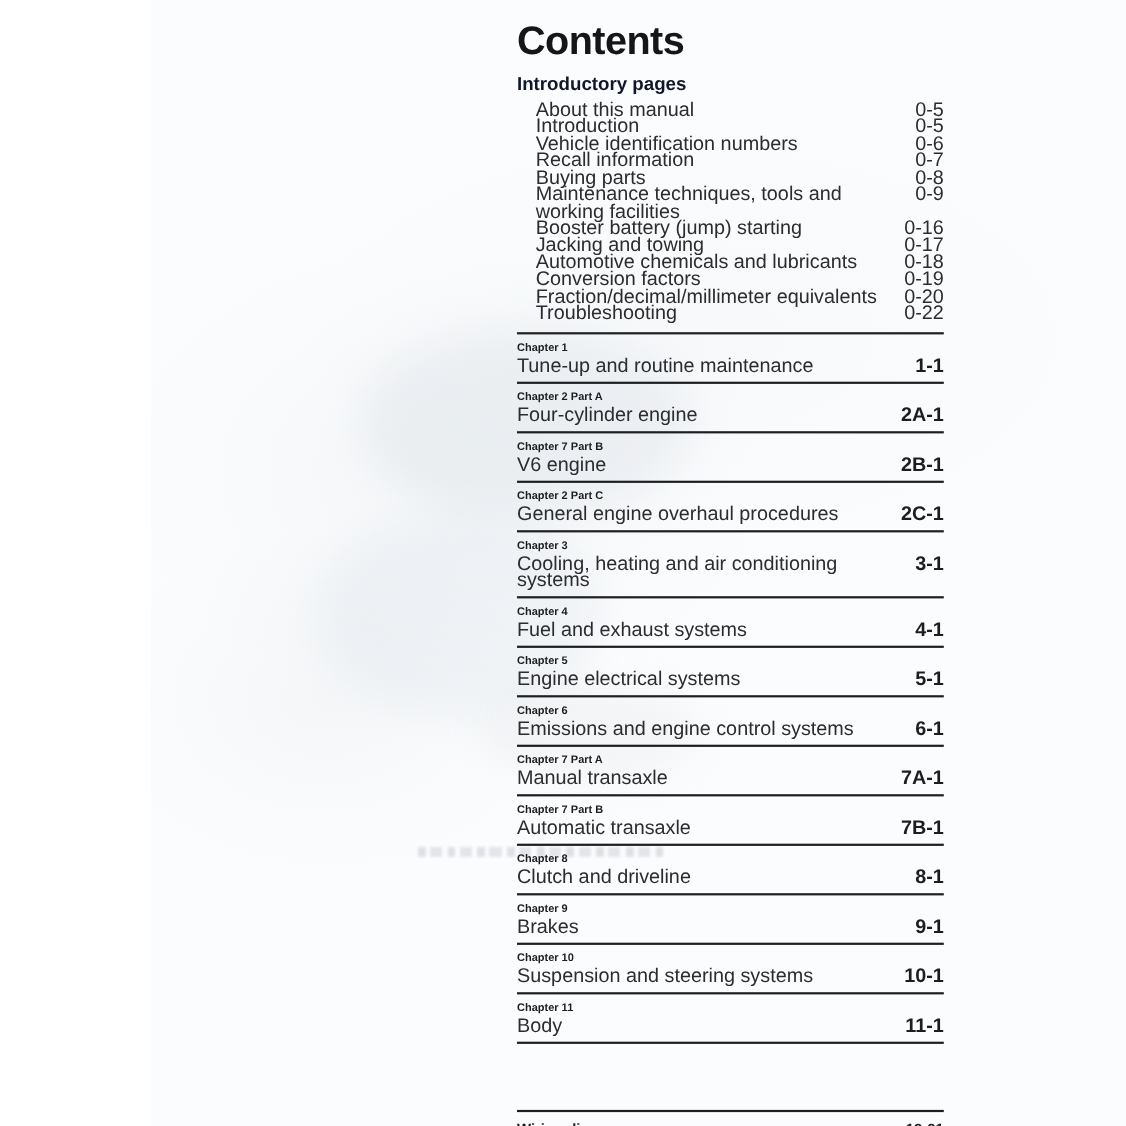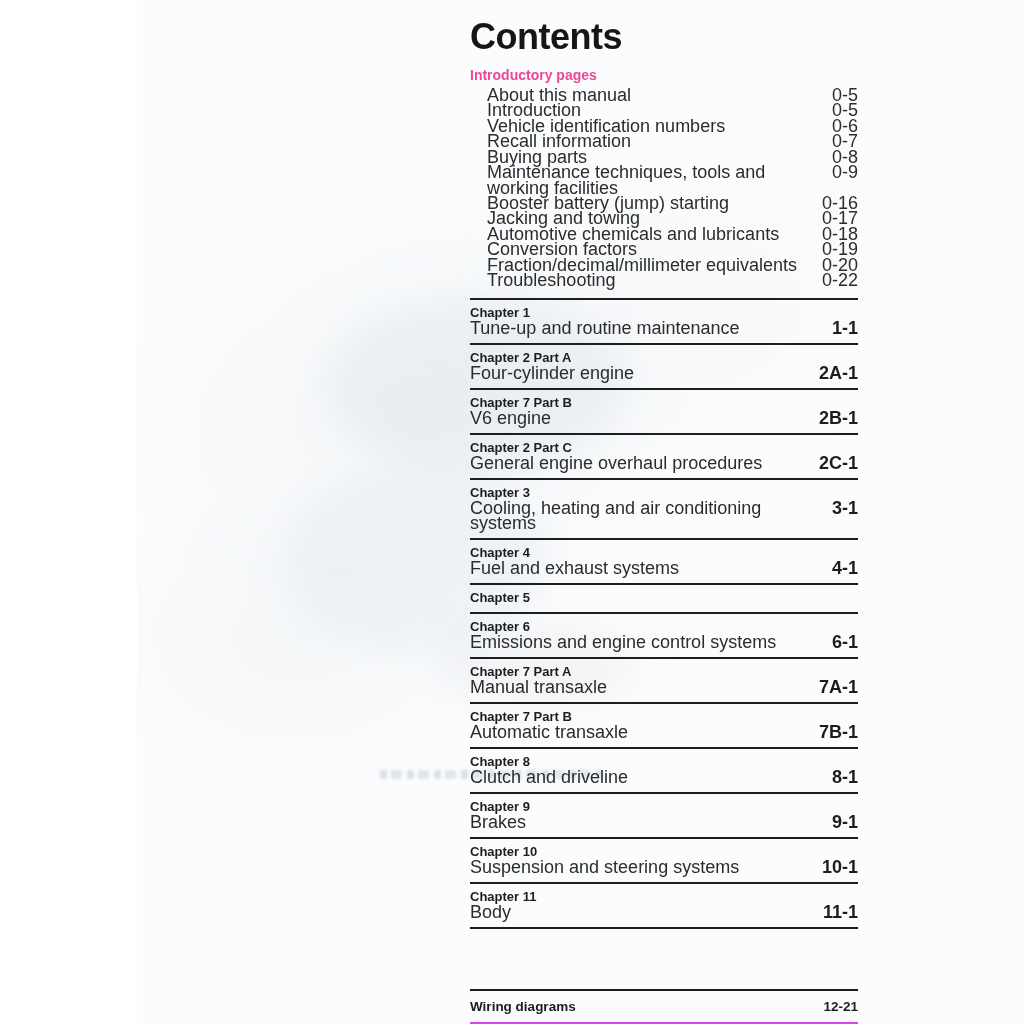--- a/index.html
+++ b/index.html
@@ -33,37 +33,37 @@
 
   
   .toc{
     position:absolute;left:470px;top:14px;width:388px;color:#222426;
   }
   .toc-title{
     font-size:36px;font-weight:bold;letter-spacing:-.5px;color:#141618;
     margin:4px 0 11px 0;line-height:1.05;
   }
   .intro-heading{
-    font-size:14px;font-weight:bold;color:#ec4899;margin:0 0 5px 0;
+    font-size:17px;font-weight:bold;color:#0f172a;margin:0 0 5px 0;
   }
   .intro-list{margin:0 0 9px 0;}
   .row{
     display:flex;justify-content:space-between;align-items:baseline;
     font-size:18px;line-height:15.45px;color:#2a2c2e;
   }
   .intro-list .row .lbl{padding-left:17px;}
   .row .num{margin-left:8px;white-space:nowrap;}
 
   .chapters{margin:0;}
   .chapter{
     border-top:2px solid #1c1e20;
     padding:5px 0 7px 0;
   }
   .chapter .ch-title{
-    font-size:13px;font-weight:bold;color:#1b1d1f;line-height:15px;
+    font-size:10px;font-weight:bold;color:#1b1d1f;line-height:15px;
   }
   .chapter .row{margin-top:1px;line-height:15px;}
   .chapter .row .num{font-weight:bold;color:#1b1d1f;}
 
   .extra{
     display:flex;justify-content:space-between;align-items:baseline;
     font-size:13.5px;font-weight:bold;color:#1b1d1f;
     padding:8px 0;
   }
   .extra.with-borders{border-top:2px solid #1c1e20;border-bottom:3px solid #d946ef;margin-top:48px;}
@@ -191,20 +191,24 @@
   <div class="chapter">
     <div class="ch-title">Chapter 4</div>
     <div class="row">
       <span class="lbl">Fuel and exhaust systems</span>
       <span class="num">4-1</span>
     </div>
   </div>
 
   <div class="chapter">
     <div class="ch-title">Chapter 5</div>
+    <div class="row">
+      <span class="lbl">Engine electrical systems</span>
+      <span class="num">5-1</span>
+    </div>
   </div>
 
   <div class="chapter">
     <div class="ch-title">Chapter 6</div>
     <div class="row">
       <span class="lbl">Emissions and engine control systems</span>
       <span class="num">6-1</span>
     </div>
   </div>
 

